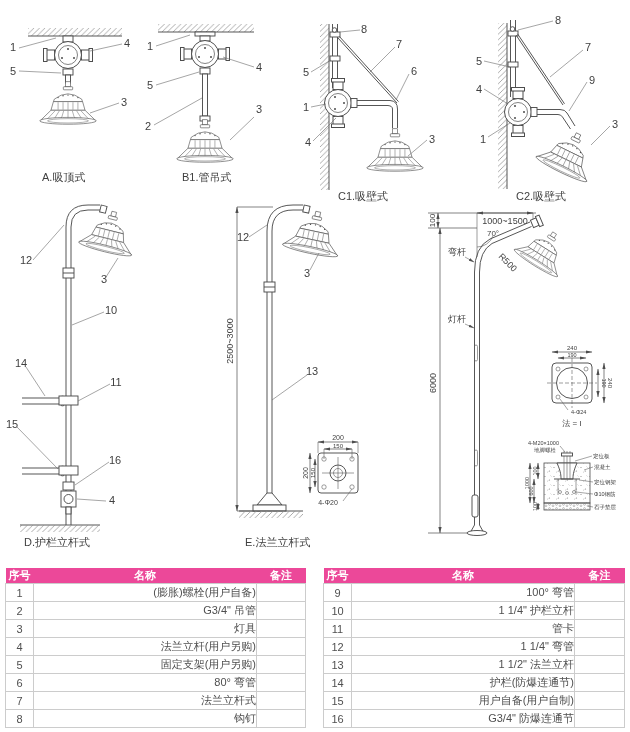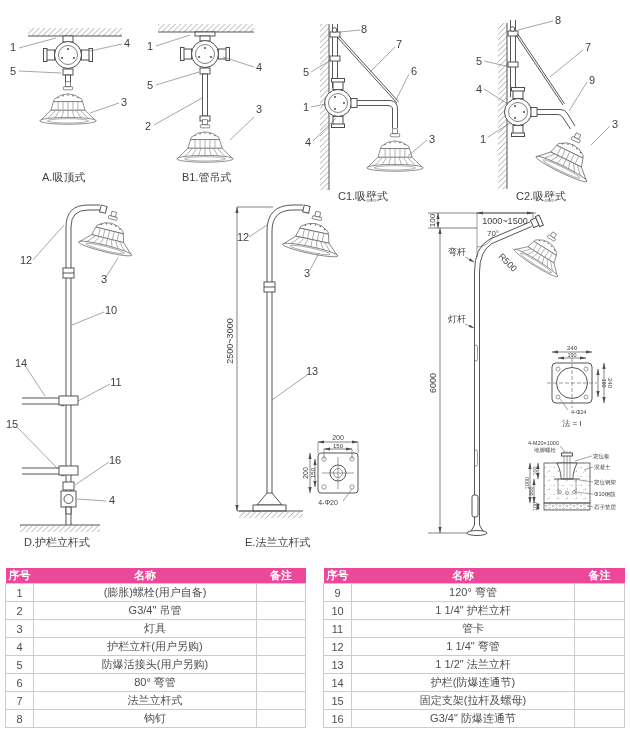--- a/index.html
+++ b/index.html
@@ -18,21 +18,21 @@
   .lnf{stroke:#4d4d4d;stroke-width:0.95;fill:#fff;}
   .thin{stroke:#5a5a5a;stroke-width:0.6;fill:none;}
   .ldr{stroke:#6a6a6a;stroke-width:0.6;fill:none;}
   .dimln{stroke:#4d4d4d;stroke-width:0.7;fill:none;}
   table.parts{position:absolute;border-collapse:collapse;table-layout:fixed;
               font-size:11px;color:#4f4f4f;}
   .parts th{background:#ec4899;color:#fff;font-weight:bold;font-size:11px;
             height:15px;padding:0;border:0;text-align:center;}
   .parts td{border:1px solid #cccccc;height:17px;padding:0;background:#fff;}
   .parts td.c{text-align:center;}
-  .parts td.n{text-align:center;padding-left:20px;}
+  .parts td.n{text-align:right;padding-left:20px;}
 </style>
 </head>
 <body>
 
 <div class="page">
 
 <svg width="0" height="0" style="position:absolute">
 <defs>
   <pattern id="hatch" width="5.5" height="5.5" patternUnits="userSpaceOnUse">
     <path d="M0,5.5 L5.5,0" stroke="#909090" stroke-width="0.75"></path>
@@ -379,26 +379,26 @@
           <td class="n">G3/4" 吊管</td>
           <td></td>
         </tr>
     <tr>
           <td class="c">3</td>
           <td class="n">灯具</td>
           <td></td>
         </tr>
     <tr>
           <td class="c">4</td>
-          <td class="n">护栏立杆(用户另购)</td>
+          <td class="n">法兰立杆(用户另购)</td>
           <td></td>
         </tr>
     <tr>
           <td class="c">5</td>
-          <td class="n">防爆活接头(用户另购)</td>
+          <td class="n">固定支架(用户另购)</td>
           <td></td>
         </tr>
     <tr>
           <td class="c">6</td>
           <td class="n">80° 弯管</td>
           <td></td>
         </tr>
     <tr>
           <td class="c">7</td>
           <td class="n">法兰立杆式</td>
@@ -421,21 +421,21 @@
   <thead>
         <tr>
     <th>序号</th>
     <th>名称</th>
     <th>备注</th>
   </tr>
       </thead>
   <tbody>
     <tr>
           <td class="c">9</td>
-          <td class="n">120° 弯管</td>
+          <td class="n">100° 弯管</td>
           <td></td>
         </tr>
     <tr>
           <td class="c">10</td>
           <td class="n">1 1/4" 护栏立杆</td>
           <td></td>
         </tr>
     <tr>
           <td class="c">11</td>
           <td class="n">管卡</td>
@@ -451,21 +451,21 @@
           <td class="n">1 1/2" 法兰立杆</td>
           <td></td>
         </tr>
     <tr>
           <td class="c">14</td>
           <td class="n">护栏(防爆连通节)</td>
           <td></td>
         </tr>
     <tr>
           <td class="c">15</td>
-          <td class="n">固定支架(拉杆及螺母)</td>
+          <td class="n">用户自备(用户自制)</td>
           <td></td>
         </tr>
     <tr>
           <td class="c">16</td>
           <td class="n">G3/4" 防爆连通节</td>
           <td></td>
         </tr>
   </tbody>
 </table>
 

